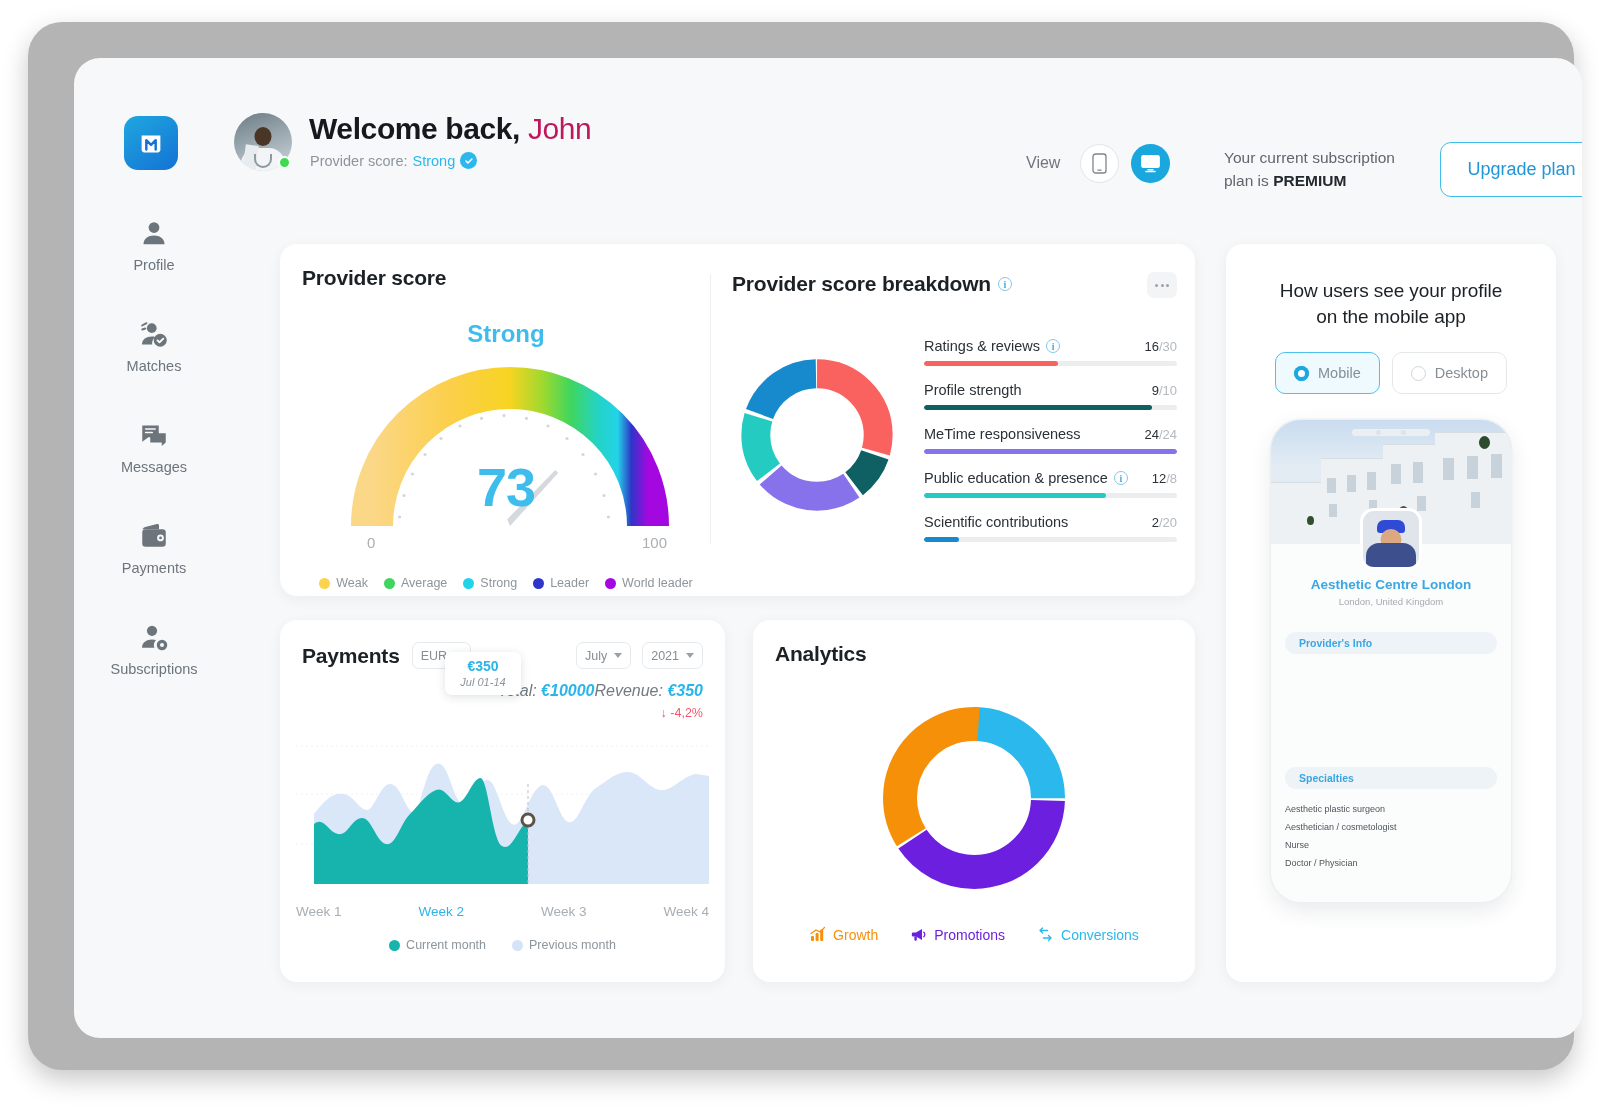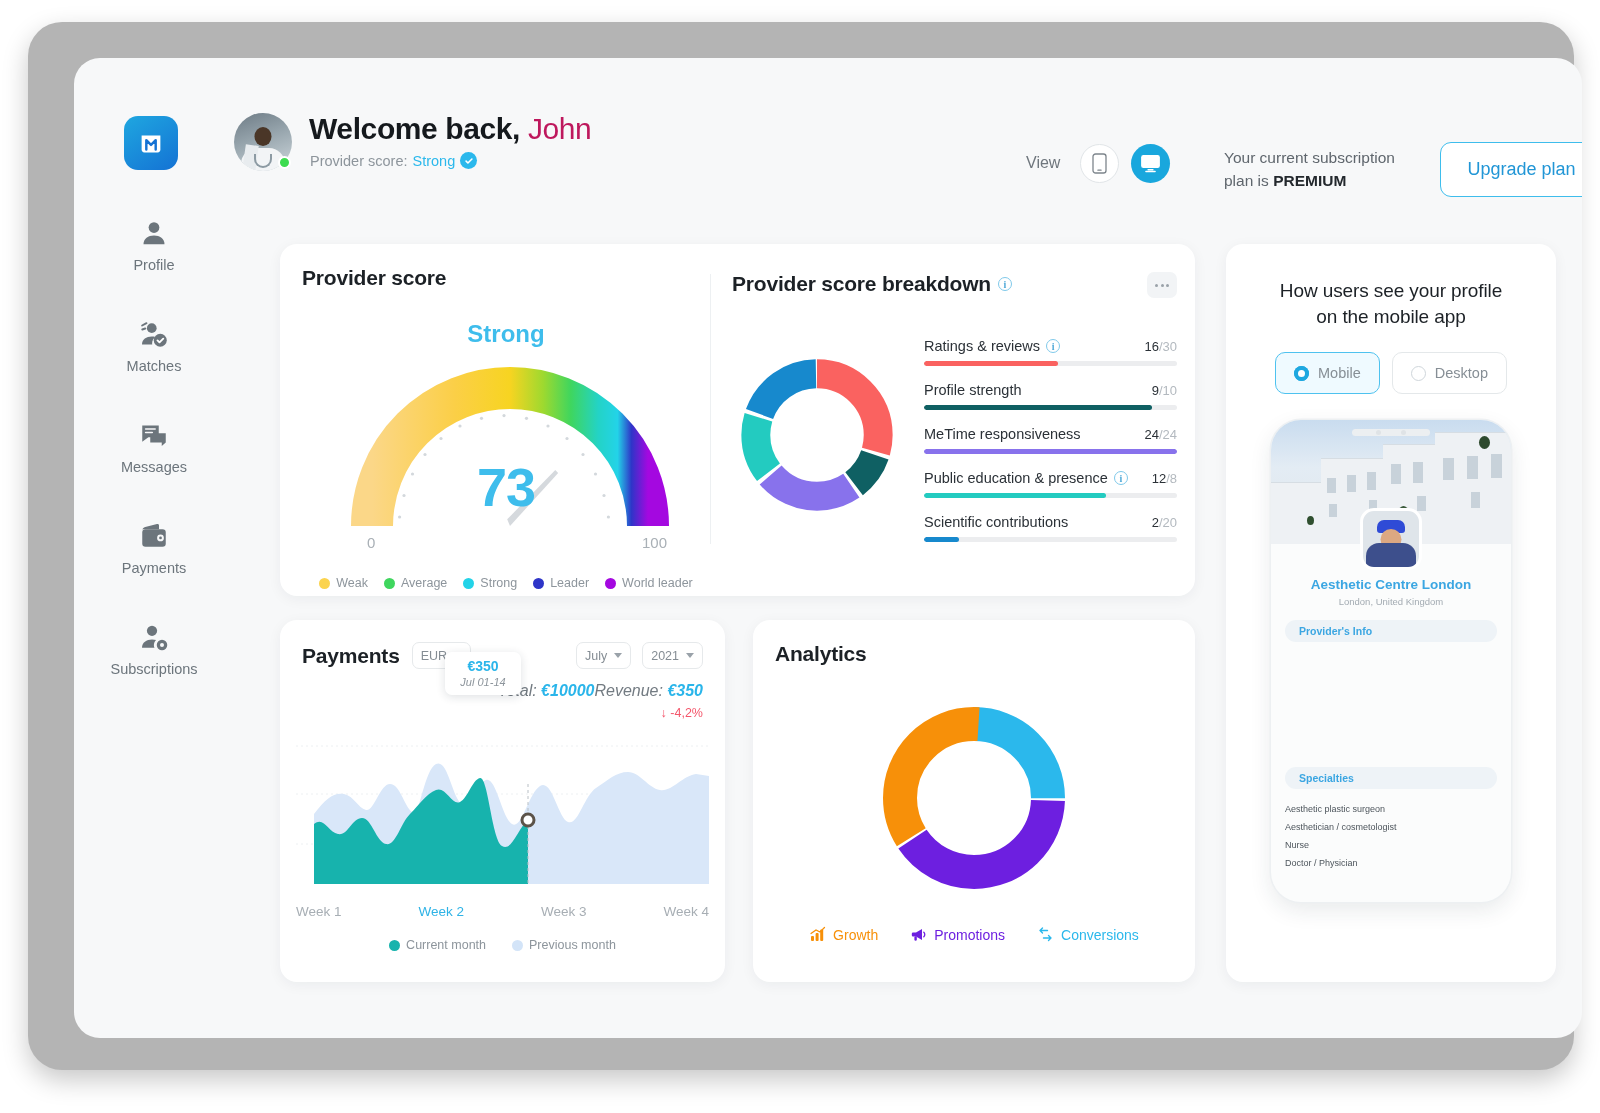--- a/index.html
+++ b/index.html
@@ -714,21 +714,21 @@
         <div class="win" style="left:208px;top:16px;width:11px;height:13px;background:#2e4a2e;border-radius:50%"></div>
       </div>
       <div class="ph-avatar">
         <span class="cap"></span>
             <span class="fc"></span>
             <span class="tor"></span>
       </div>
       <div class="ph-name">Aesthetic Centre London</div>
       <div class="ph-loc">London, United Kingdom</div>
 
-      <div class="sec-head" style="top:200px">Provider's Info</div>
+      <div class="sec-head" style="top:212px">Provider's Info</div>
 
       <div class="sec-head" style="top:347px">Specialties</div>
       <div class="ph-li" style="top:384px">Aesthetic plastic surgeon</div>
       <div class="ph-li" style="top:402px">Aesthetician / cosmetologist</div>
       <div class="ph-li" style="top:420px">Nurse</div>
       <div class="ph-li" style="top:438px">Doctor / Physician</div>
     </div>
   </div>
 
 </div>

